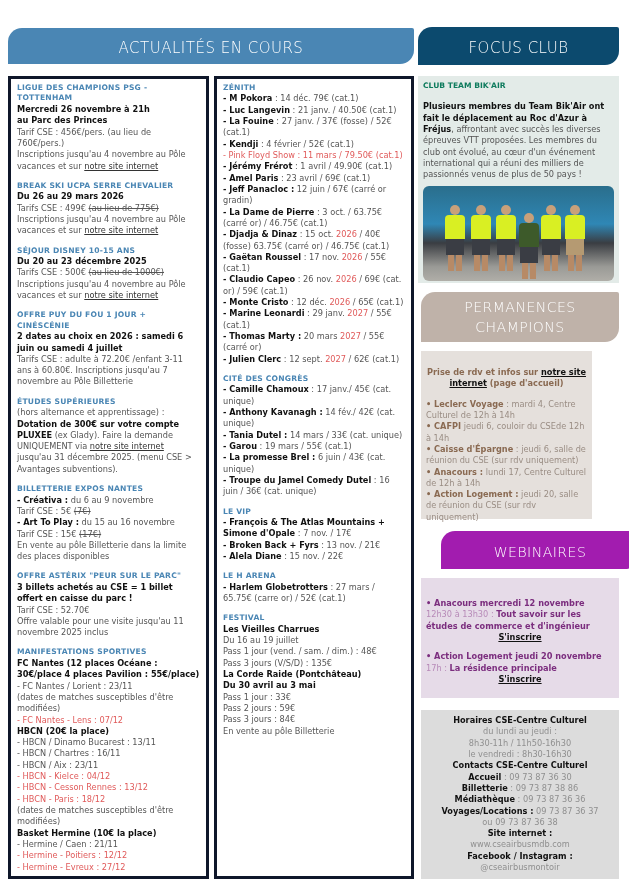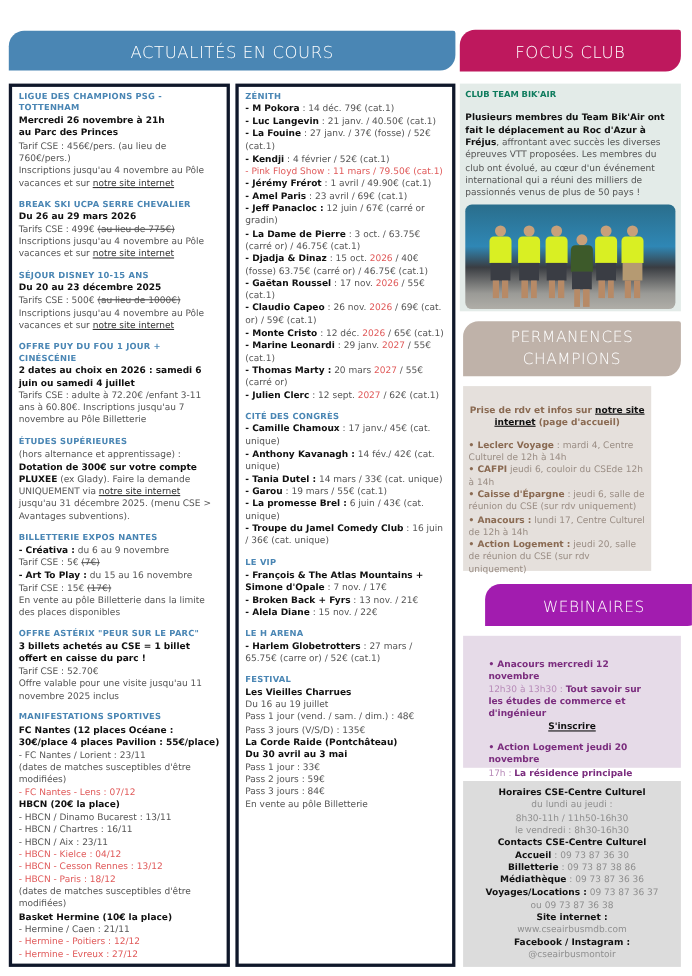--- a/index.html
+++ b/index.html
@@ -1,19 +1,19 @@
 <!DOCTYPE html>
 <html><head>
 <meta charset="utf-8">
 <style>
   html,body{margin:0;padding:0;background:#fff;}
   body{width:629px;height:887px;position:relative;overflow:hidden;font-family:"DejaVu Sans",sans-serif;font-size:8.2px;line-height:1.38;color:#555;}
   .hdr{position:absolute;color:#fff;text-align:center;font-family:"DejaVu Sans",sans-serif;font-weight:300;letter-spacing:0.5px;}
   #hdr-actu{left:8px;top:28px;width:406px;height:36px;background:#4a86b4;border-radius:14px 2px 14px 0;font-size:15px;line-height:40px;}
-  #hdr-focus{left:418px;top:27px;width:201px;height:38px;background:#be185d;border-radius:14px 2px 14px 0;font-size:15px;line-height:42px;}
+  #hdr-focus{left:418px;top:27px;width:201px;height:38px;background:#0c4a6e;border-radius:14px 2px 14px 0;font-size:15px;line-height:42px;}
   .col{position:absolute;border:3px solid #0f172a;background:#fff;padding:4px 6px;box-sizing:border-box;}
   #col1{left:8px;top:76px;width:201px;height:803px;}
   #col2{left:214px;top:76px;width:200px;height:803px;}
   .sec{margin-bottom:9px;}
   .title{color:#4a86b4;font-weight:bold;font-size:7.6px;letter-spacing:0.2px;}
   .b{color:#111;font-weight:bold;}
   .red{color:#e05a5a;}
   .strike{text-decoration:line-through;}
   .u{text-decoration:underline;color:#333;}
   #focus-panel{position:absolute;left:418px;top:76px;width:201px;height:207px;background:#e3ebe8;padding:5px 5px;box-sizing:border-box;}
@@ -24,21 +24,21 @@
   .rider .head{width:10px;height:10px;border-radius:50%;background:#c8a07a;margin:0 auto;}
   .rider .jersey{width:20px;height:24px;background:#d9ef23;border-radius:4px 4px 0 0;}
   .rider .shorts{width:18px;height:16px;background:#3a3d44;margin:0 auto;}
   .rider .legs{width:14px;height:16px;margin:0 auto;background:linear-gradient(90deg,#b78a66 40%,transparent 40%,transparent 60%,#b78a66 60%);}
   #hdr-perm{left:421px;top:292px;width:198px;height:50px;background:#bfb2a9;border-radius:14px 2px 14px 0;font-size:14px;line-height:20px;padding-top:5px;box-sizing:border-box;}
   #perm-panel{position:absolute;left:421px;top:351px;width:171px;height:168px;background:#e5e0dc;padding:16px 5px 5px;box-sizing:border-box;color:#9a8d84;}
   #perm-panel .head{text-align:center;color:#8a6a52;font-weight:bold;margin-bottom:9px;}
   #perm-panel .b2{color:#8a6a52;font-weight:bold;}
   #perm-panel .head .u{color:#111;}
   #hdr-web{left:441px;top:531px;width:198px;height:38px;background:#a21caf;border-radius:14px 2px 14px 0;font-size:14px;line-height:42px;}
-  #web-panel{position:absolute;left:421px;top:578px;width:198px;height:120px;background:#e6dbe8;padding:20px 23px 5px;box-sizing:border-box;color:#b78ab8;}
+  #web-panel{position:absolute;left:421px;top:578px;width:198px;height:120px;background:#e6dbe8;padding:20px 5px 5px;box-sizing:border-box;color:#b78ab8;}
   #web-panel .p{color:#7b2d7e;font-weight:bold;}
   #web-panel .inscr{display:block;text-align:center;color:#111;font-weight:bold;text-decoration:underline;margin-bottom:8px;}
   #contact-panel{position:absolute;left:421px;top:710px;width:198px;height:169px;background:#dcdcdc;padding:5px 4px;box-sizing:border-box;text-align:center;color:#8f8f8f;}
   #contact-panel .b{color:#111;}
 </style>
 </head>
 <body>
 
 <div class="hdr" id="hdr-actu">ACTUALITÉS EN COURS</div>
 <div class="hdr" id="hdr-focus">FOCUS CLUB</div>
@@ -128,21 +128,21 @@
     <div><span class="b">- Thomas Marty :</span><span> 20 mars </span><span class="red">2027</span><span> / 55€ (carré or)</span></div>
     <div><span class="b">- Julien Clerc</span><span> : 12 sept. </span><span class="red">2027</span><span> / 62€ (cat.1)</span></div>
   </div>
   <div class="sec">
     <div class="title">CITÉ DES CONGRÈS</div>
     <div><span class="b">- Camille Chamoux</span><span> : 17 janv./ 45€ (cat. unique)</span></div>
     <div><span class="b">- Anthony Kavanagh :</span><span> 14 fév./ 42€ (cat. unique)</span></div>
     <div><span class="b">- Tania Dutel :</span><span> 14 mars / 33€ (cat. unique)</span></div>
     <div><span class="b">- Garou</span><span> : 19 mars / 55€ (cat.1)</span></div>
     <div><span class="b">- La promesse Brel :</span><span> 6 juin / 43€ (cat. unique)</span></div>
-    <div><span class="b">- Troupe du Jamel Comedy Club</span><span> : 16 juin / 36€ (cat. unique)</span></div>
+    <div><span class="b">- Troupe du Jamel Comedy Dutel</span><span> : 16 juin / 36€ (cat. unique)</span></div>
   </div>
   <div class="sec">
     <div class="title">LE VIP</div>
     <div><span class="b">- François &amp; The Atlas Mountains + Simone d'Opale</span><span> : 7 nov. / 17€</span></div>
     <div><span class="b">- Broken Back + Fyrs</span><span> : 13 nov. / 21€</span></div>
     <div><span class="b">- Alela Diane</span><span> : 15 nov. / 22€</span></div>
   </div>
   <div class="sec">
     <div class="title">LE H ARENA</div>
     <div><span class="b">- Harlem Globetrotters</span><span> : 27 mars / 65.75€ (carre or) / 52€ (cat.1)</span></div>

